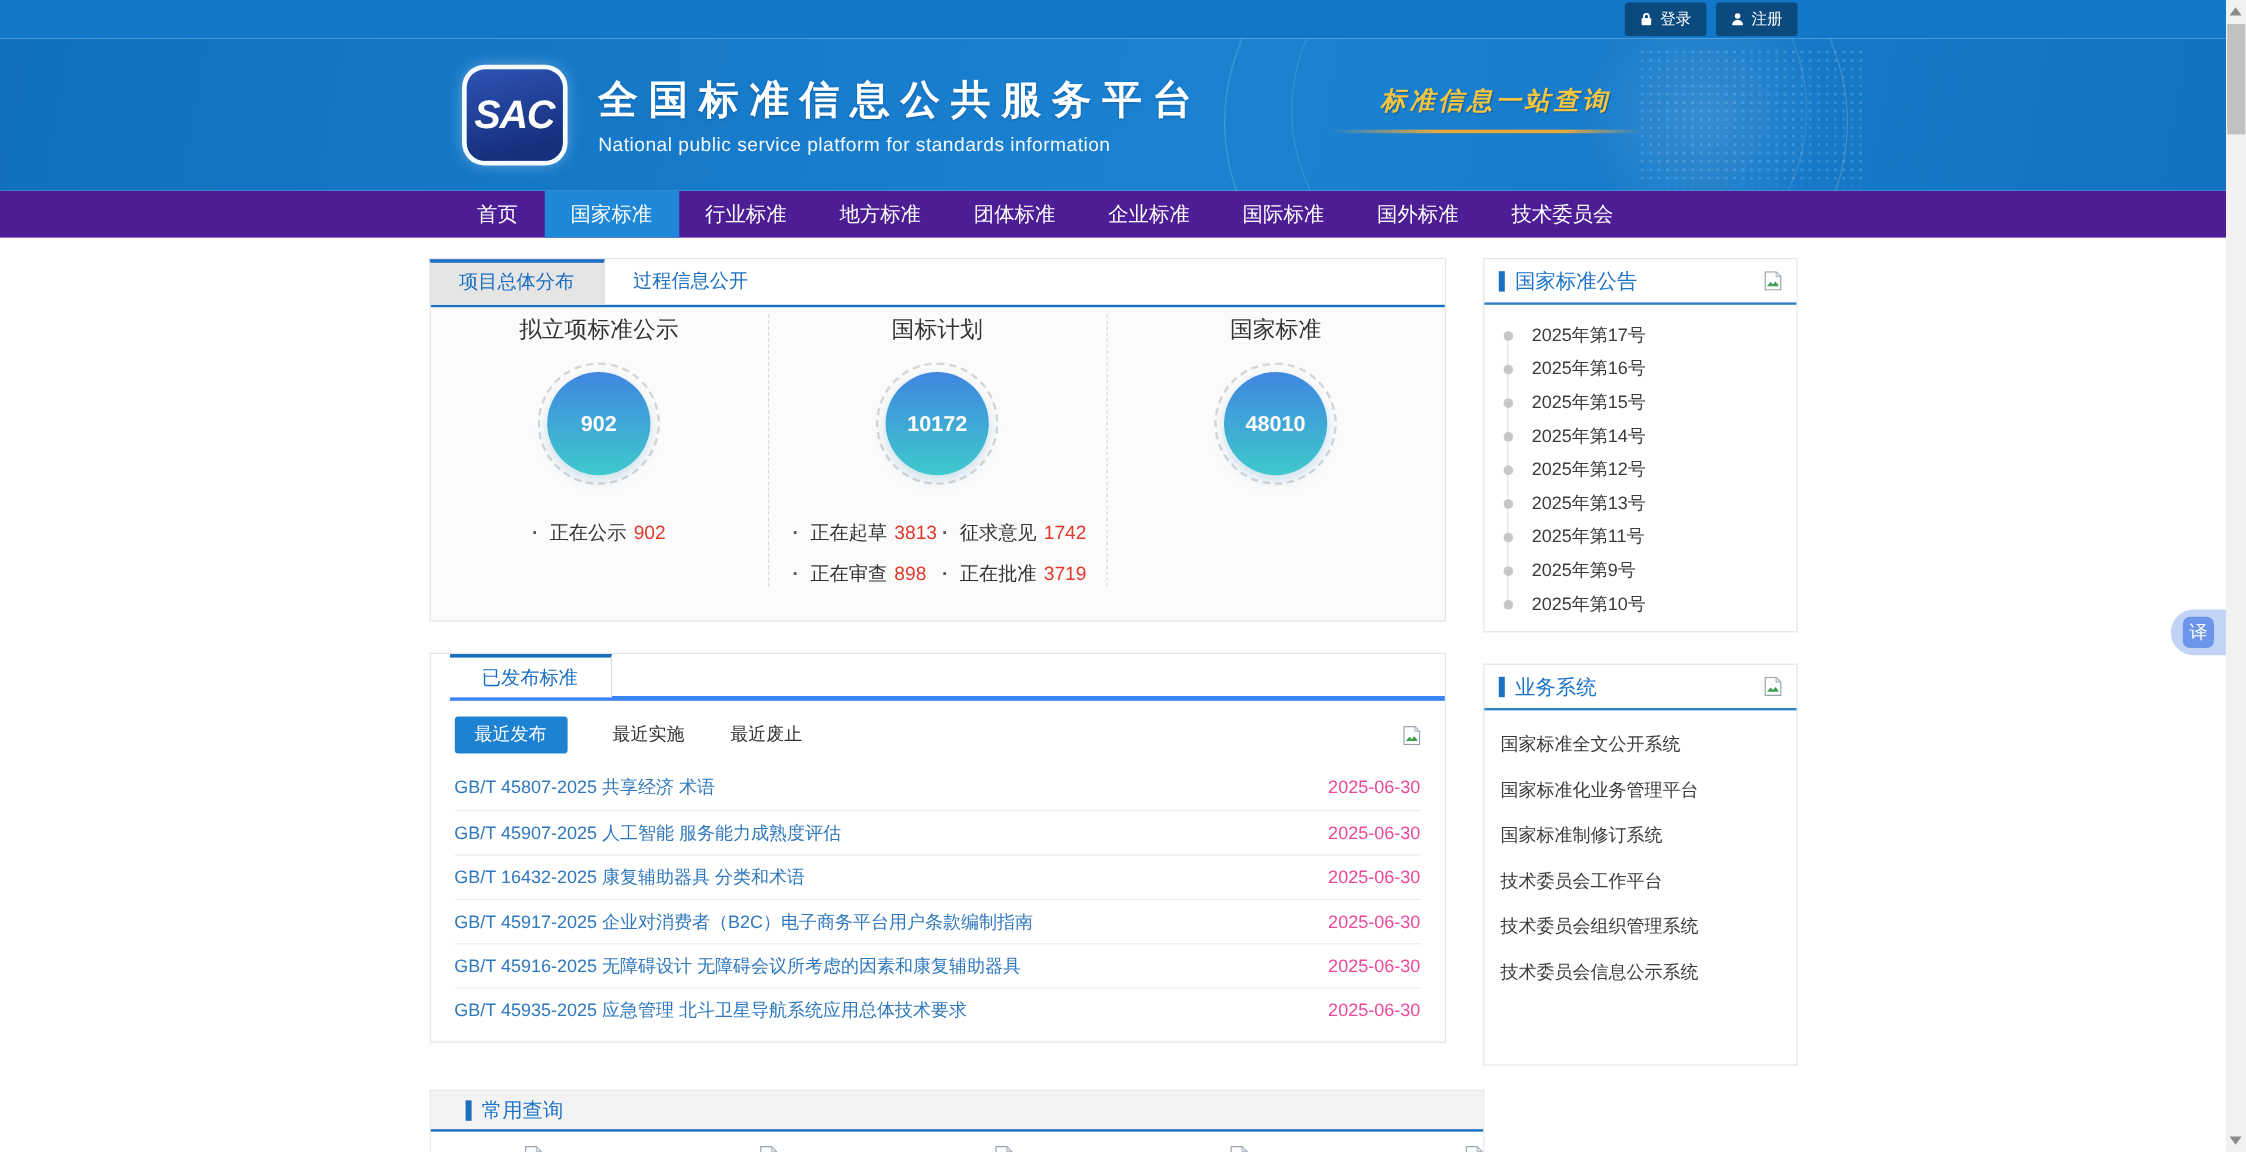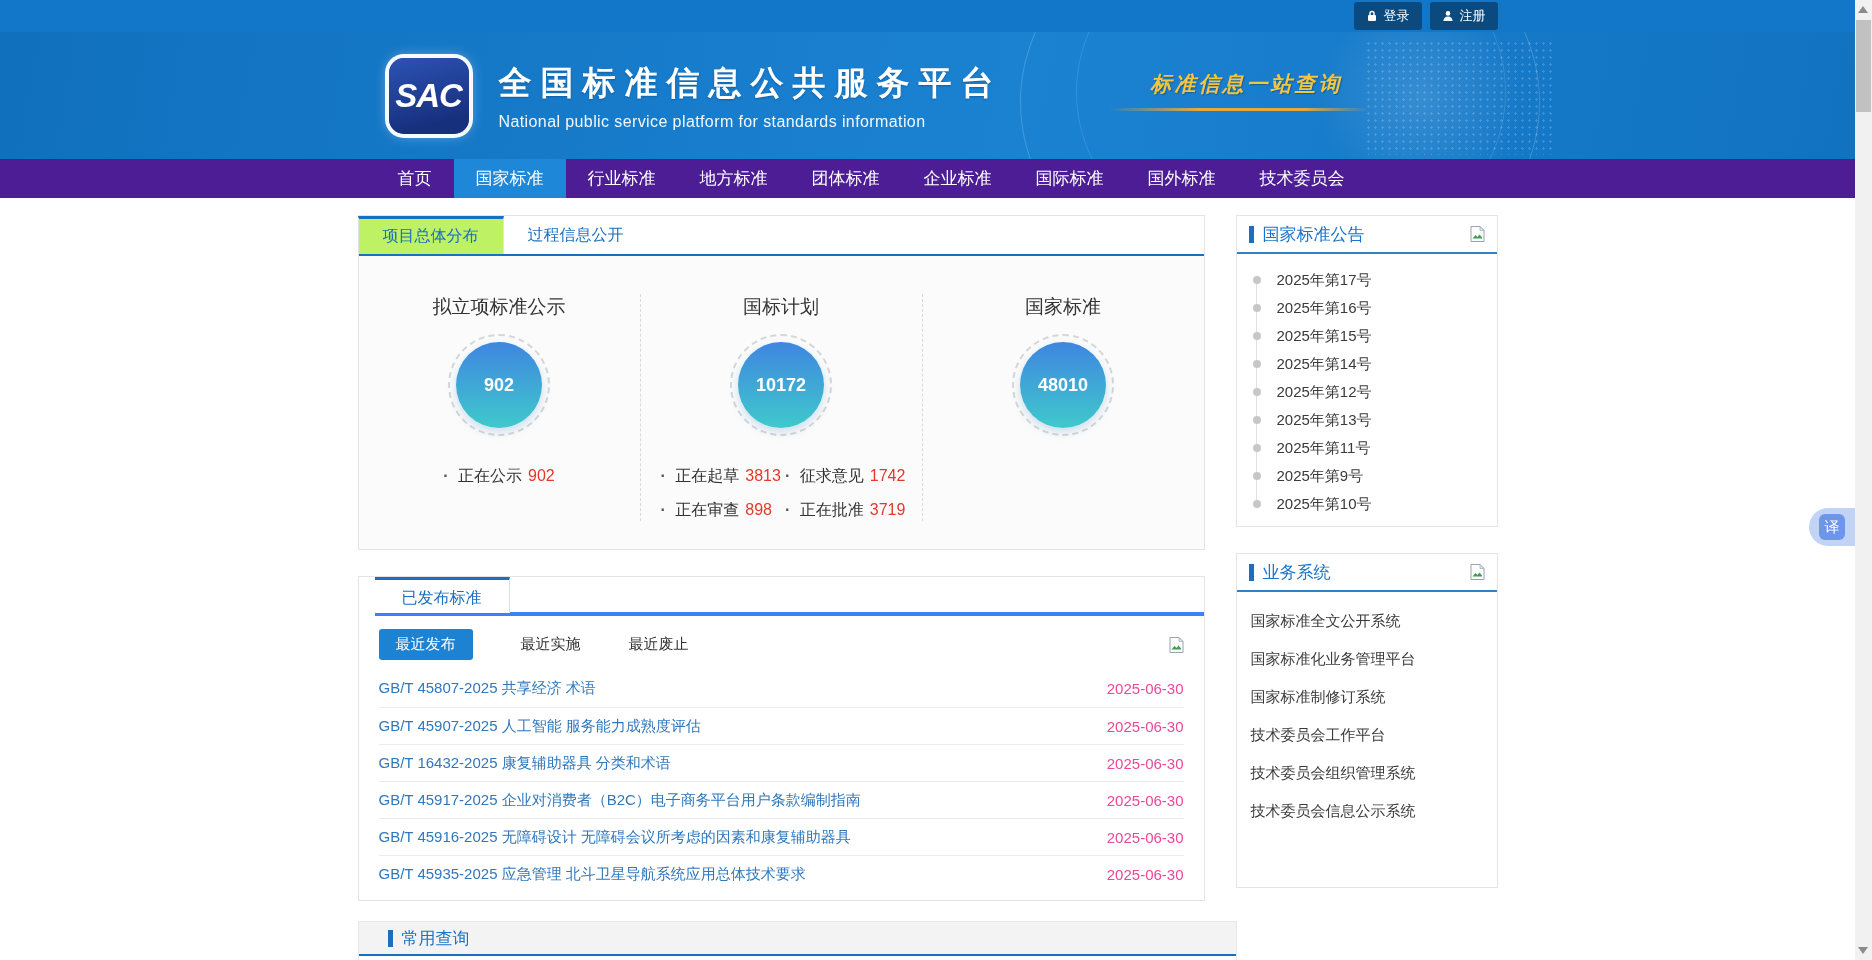--- a/index.html
+++ b/index.html
@@ -49,22 +49,22 @@
   .main .container { display:flex; gap:31px; align-items:flex-start; }
   .col-left { width:847px; }
   .col-right { width:262px; }
   .panel { border:1px solid #e4e4e4; background:#fff; }
 
   
   .ov-panel { background:#fbfbfb; }
   .ov-tabs { background:#fff; border-bottom:2px solid #1a6fc0; display:flex; height:40px; }
   .ov-tab { font-size:16px; color:#1a6fc0; line-height:37px; padding:0 24px; cursor:pointer; }
   .ov-tab.active { border-top:3px solid #1a6fc0; border-left:1px solid #e2e2e2; border-right:1px solid #e2e2e2;
-    background:#bef264; line-height:34px; margin-left:-1px;text-align:right; }
-  .ov-body { display:flex; padding:38px 0 28px; }
+    background:#e5e5e5; line-height:34px; margin-left:-1px;text-align:right; }
+  .ov-body { display:flex; padding:6px 0 28px; }
   .ov-col { flex:1; text-align:center; }
   .ov-col.sep { border-right:1px dashed #d9d9d9; }
   .ov-title { font-size:19px; color:#333; margin-bottom:14px; }
   .ring { width:102px; height:102px; margin:0 auto; border:2px dashed #d6d6d6; border-radius:50%;
     display:flex; align-items:center; justify-content:center; }
   .bubble { width:86px; height:86px; border-radius:50%;
     background:linear-gradient(180deg,#3f86e0 0%,#3fc9cc 100%);
     display:flex; align-items:center; justify-content:center; box-shadow:0 4px 10px rgba(60,140,200,.25); }
   .bubble span { color:#fff; font-size:18px; font-weight:bold; }
   .ov-stats { margin-top:30px; display:flex; flex-wrap:wrap; row-gap:13px; padding:0 12px 0 20px; text-align:left; }
@@ -72,21 +72,21 @@
   .stat { width:50%; font-size:16px; color:#333; white-space:nowrap; }
   .ov-stats.center .stat { width:auto; }
   .stat::before { content:"·"; font-weight:bold; color:#555; margin-right:5px; }
   .stat b { font-weight:normal; color:#e23a2a; margin-left:6px; }
 
   
   .pub-panel { margin-top:26px; }
   .pub-head { border-bottom:4px solid #3b82f6; height:39px; display:flex;margin-left:16px; }
   .pub-tab { border-top:3px solid #1a6fc0; border-right:1px solid #ddd; background:#fff; color:#1a6fc0;
     font-size:16px; line-height:35px; padding:0 27px; margin-bottom:-1px; border-bottom:1px solid #fff; cursor:pointer; }
-  .sub-tabs { display:flex; align-items:center; padding:13px 20px 10px; gap:48px; }
+  .sub-tabs { display:flex; align-items:center; padding:13px 20px 10px; gap:38px; }
   .sub-tab { font-size:15px; color:#333; cursor:pointer; }
   .sub-tab.active { background:#1e82d2; color:#fff; padding:6px 17px; border-radius:3px; }
   .sub-tabs .spacer { flex:1; }
   .table { padding:0 20px 8px; }
   .t-row { display:flex; justify-content:space-between; align-items:center; height:37px; border-top:1px solid #ececec; }
   .t-row:first-child { border-top:none; }
   .t-link { color:#2f78bd; font-size:15px; cursor:pointer; text-decoration:none; }
   .t-date { color:#ec4899; font-size:15px; }
 
   

